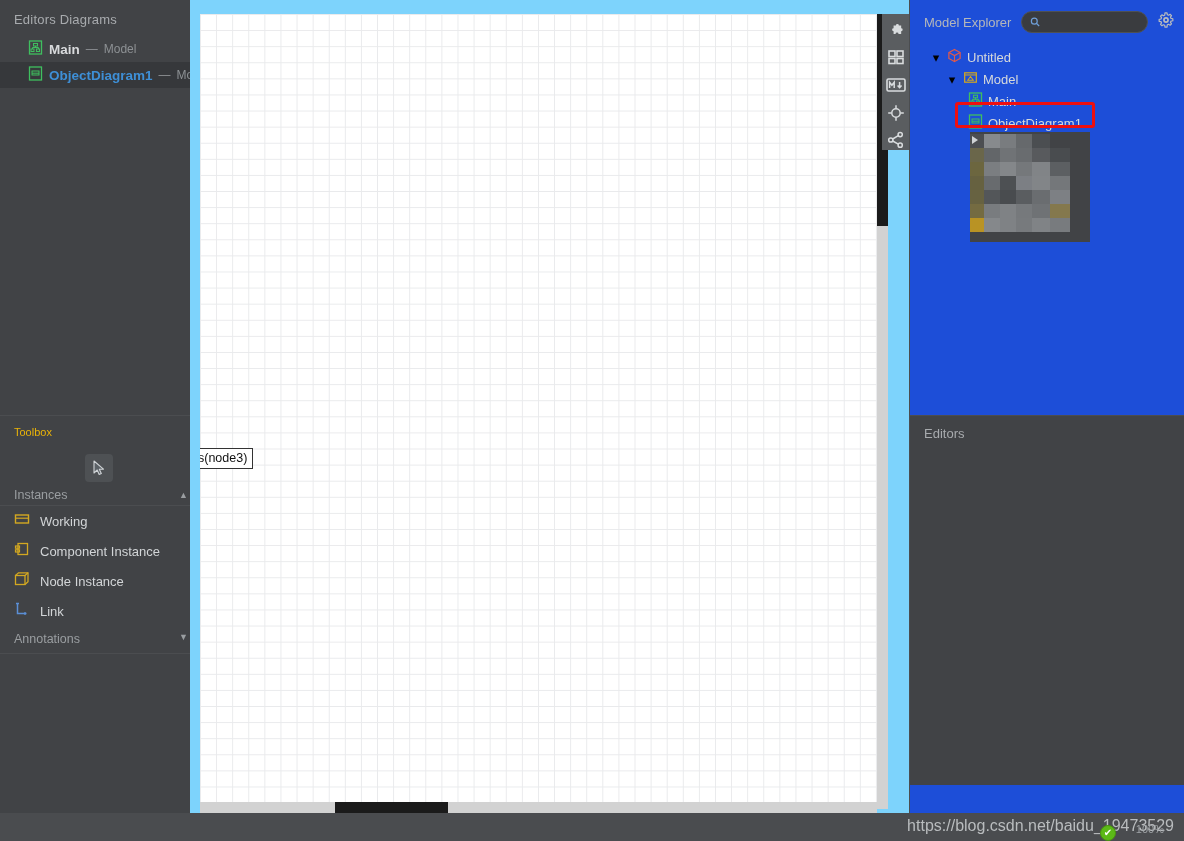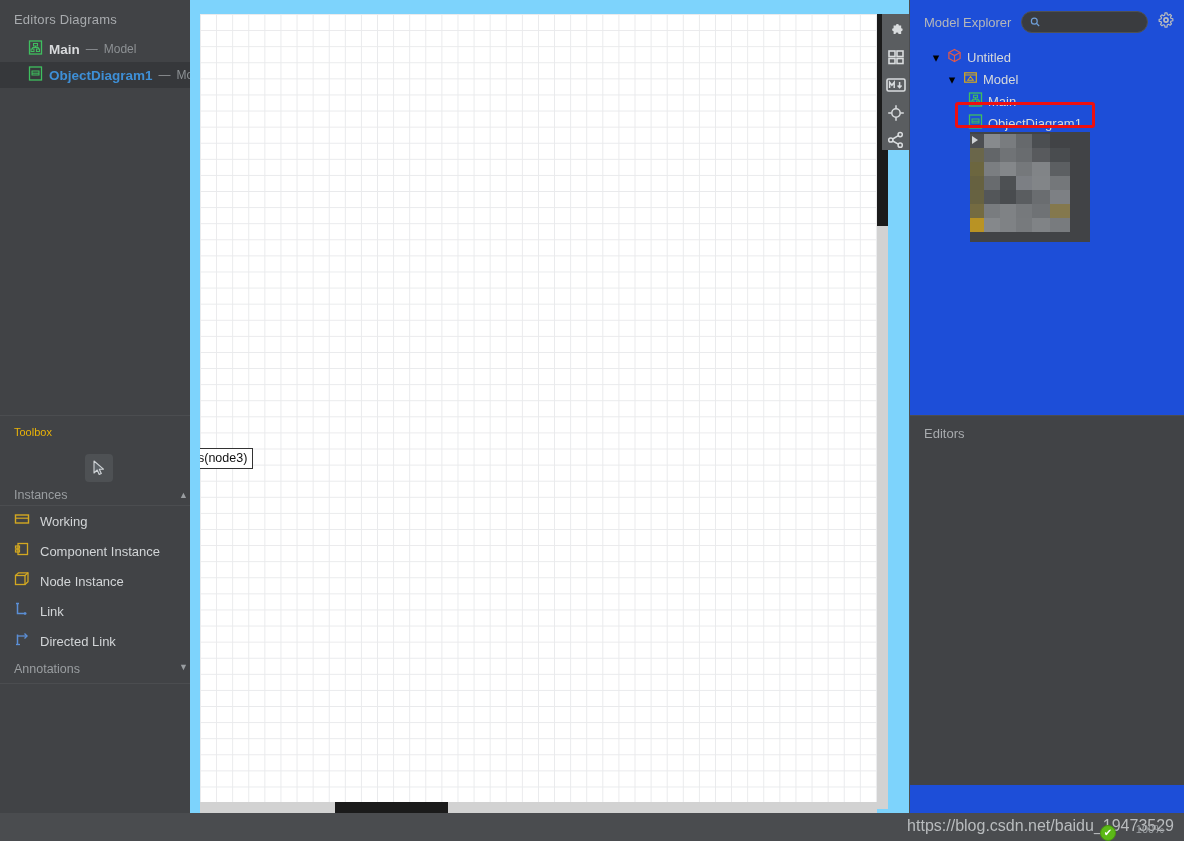--- a/index.html
+++ b/index.html
@@ -267,31 +267,20 @@
       <div class="tool-item">
         <span>
           <svg width="16" height="16" viewBox="0 0 16 16">
             <path d="M3.5 2.5v10h9" fill="none" stroke="#5b8fd6" stroke-width="1.5"></path>
             <path d="M2 2.5h3M11 11v3" stroke="#5b8fd6" stroke-width="1.3"></path>
           </svg>
         </span>
         <span class="tool-label">Link</span>
       </div>
 
-      <div class="tool-item">
-        <span>
-          <svg width="16" height="16" viewBox="0 0 16 16">
-            <path d="M3.5 13.5v-10" fill="none" stroke="#5b8fd6" stroke-width="1.5"></path>
-            <path d="M2 13.5h4" stroke="#5b8fd6" stroke-width="1.3"></path>
-            <path d="M10.5 2.5 13 5l-2.5 2.5" fill="none" stroke="#5b8fd6" stroke-width="1.4"></path>
-            <path d="M4 5h8.5" stroke="#5b8fd6" stroke-width="1.3"></path>
-          </svg>
-        </span>
-        <span class="tool-label">Directed Link</span>
-      </div>
 
       <div class="annotations-head">
         <span>Annotations</span>
         <span class="caret">▼</span>
       </div>
     </div>
   </div>
 
   <div class="canvas-wrap">
     <div class="canvas">

